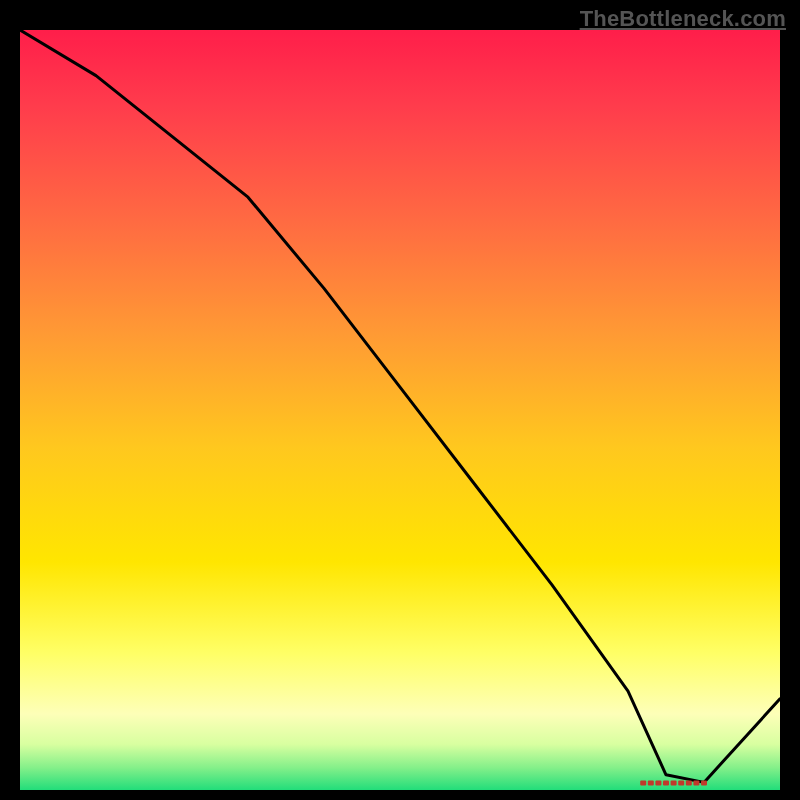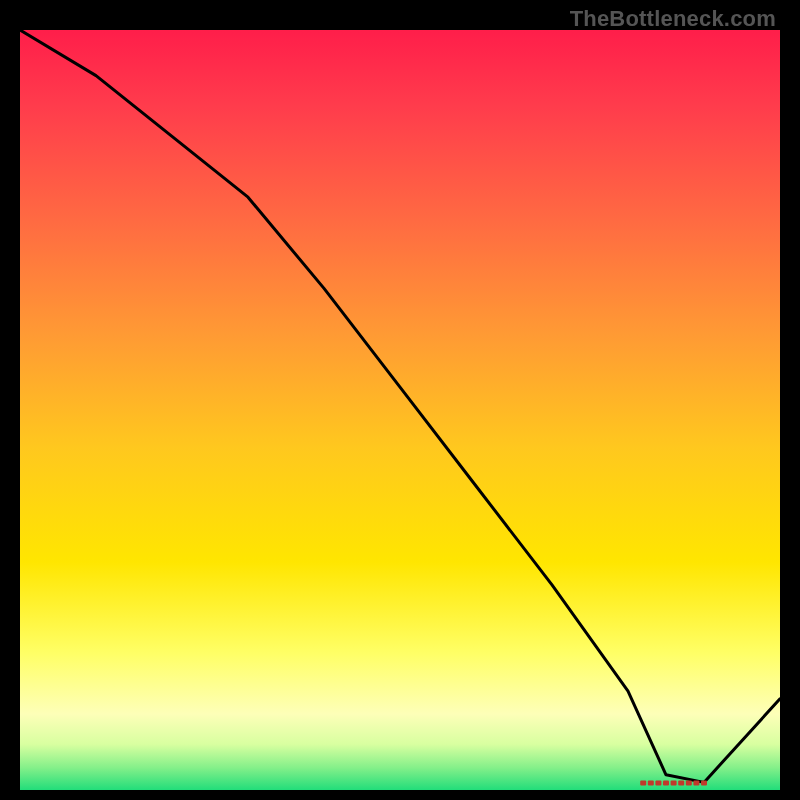--- a/index.html
+++ b/index.html
@@ -12,26 +12,27 @@
     overflow: hidden;
   }
   .wrap {
     position: relative;
     width: 800px;
     height: 800px;
   }
   .watermark {
     position: absolute;
     top: 6px;
-    right: 24px;
+    right: 14px;
     color: #555;
     font-size: 22px;
     font-weight: 600;
     letter-spacing: 0.2px;
     z-index: 3;
+    text-decoration: underline;
   }
   svg.plot {
     position: absolute;
     left: 20px;
     top: 30px;
     width: 760px;
     height: 760px;
   }
 </style>
 </head>

